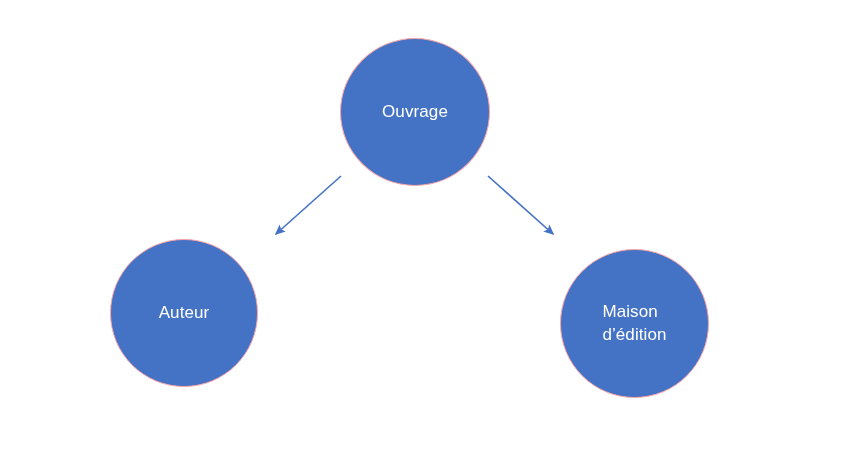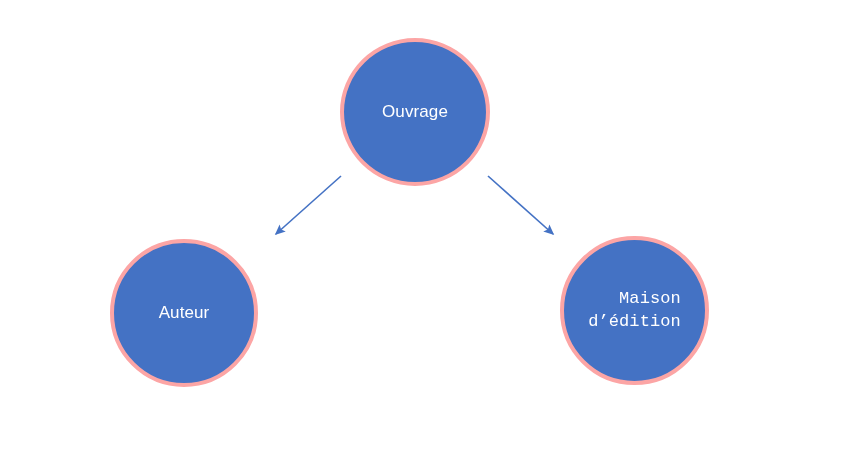--- a/index.html
+++ b/index.html
@@ -23,25 +23,25 @@
     top: 0;
     width: 851px;
     height: 452px;
     pointer-events: none;
   }
   .node {
     position: absolute;
     box-sizing: border-box;
     border-radius: 50%;
     background: #4472C4;
-    border: 4px solid #fca5a5;
+    border: 1px solid #fca5a5;
     display: flex;
     align-items: center;
     justify-content: center;
-    text-align: right;
+    text-align: left;
   }
   .node-label {
     color: #ffffff;
     font-size: 17px;
     font-weight: 400;
     line-height: 1.32;
     letter-spacing: 0.1px;
     white-space: pre-line;
     padding: 0 10px;
   }
@@ -52,24 +52,23 @@
     height: 148px;
   }
   #node-auteur {
     left: 110px;
     top: 239px;
     width: 148px;
     height: 148px;
   }
   #node-maison {
     left: 560px;
-    top: 236px;
+    top: 249px;
     width: 149px;
     height: 149px;
-    font-family: Liberation Mono, monospace;
   }
 </style>
 </head>
 <body>
 
 <div id="canvas">
 
   <svg id="edges" viewBox="0 0 851 452" width="851" height="452" xmlns="http://www.w3.org/2000/svg">
     <defs>
       <marker id="arrowhead-left" markerWidth="7" markerHeight="7" refX="5.6" refY="3.1" orient="auto" markerUnits="strokeWidth">

